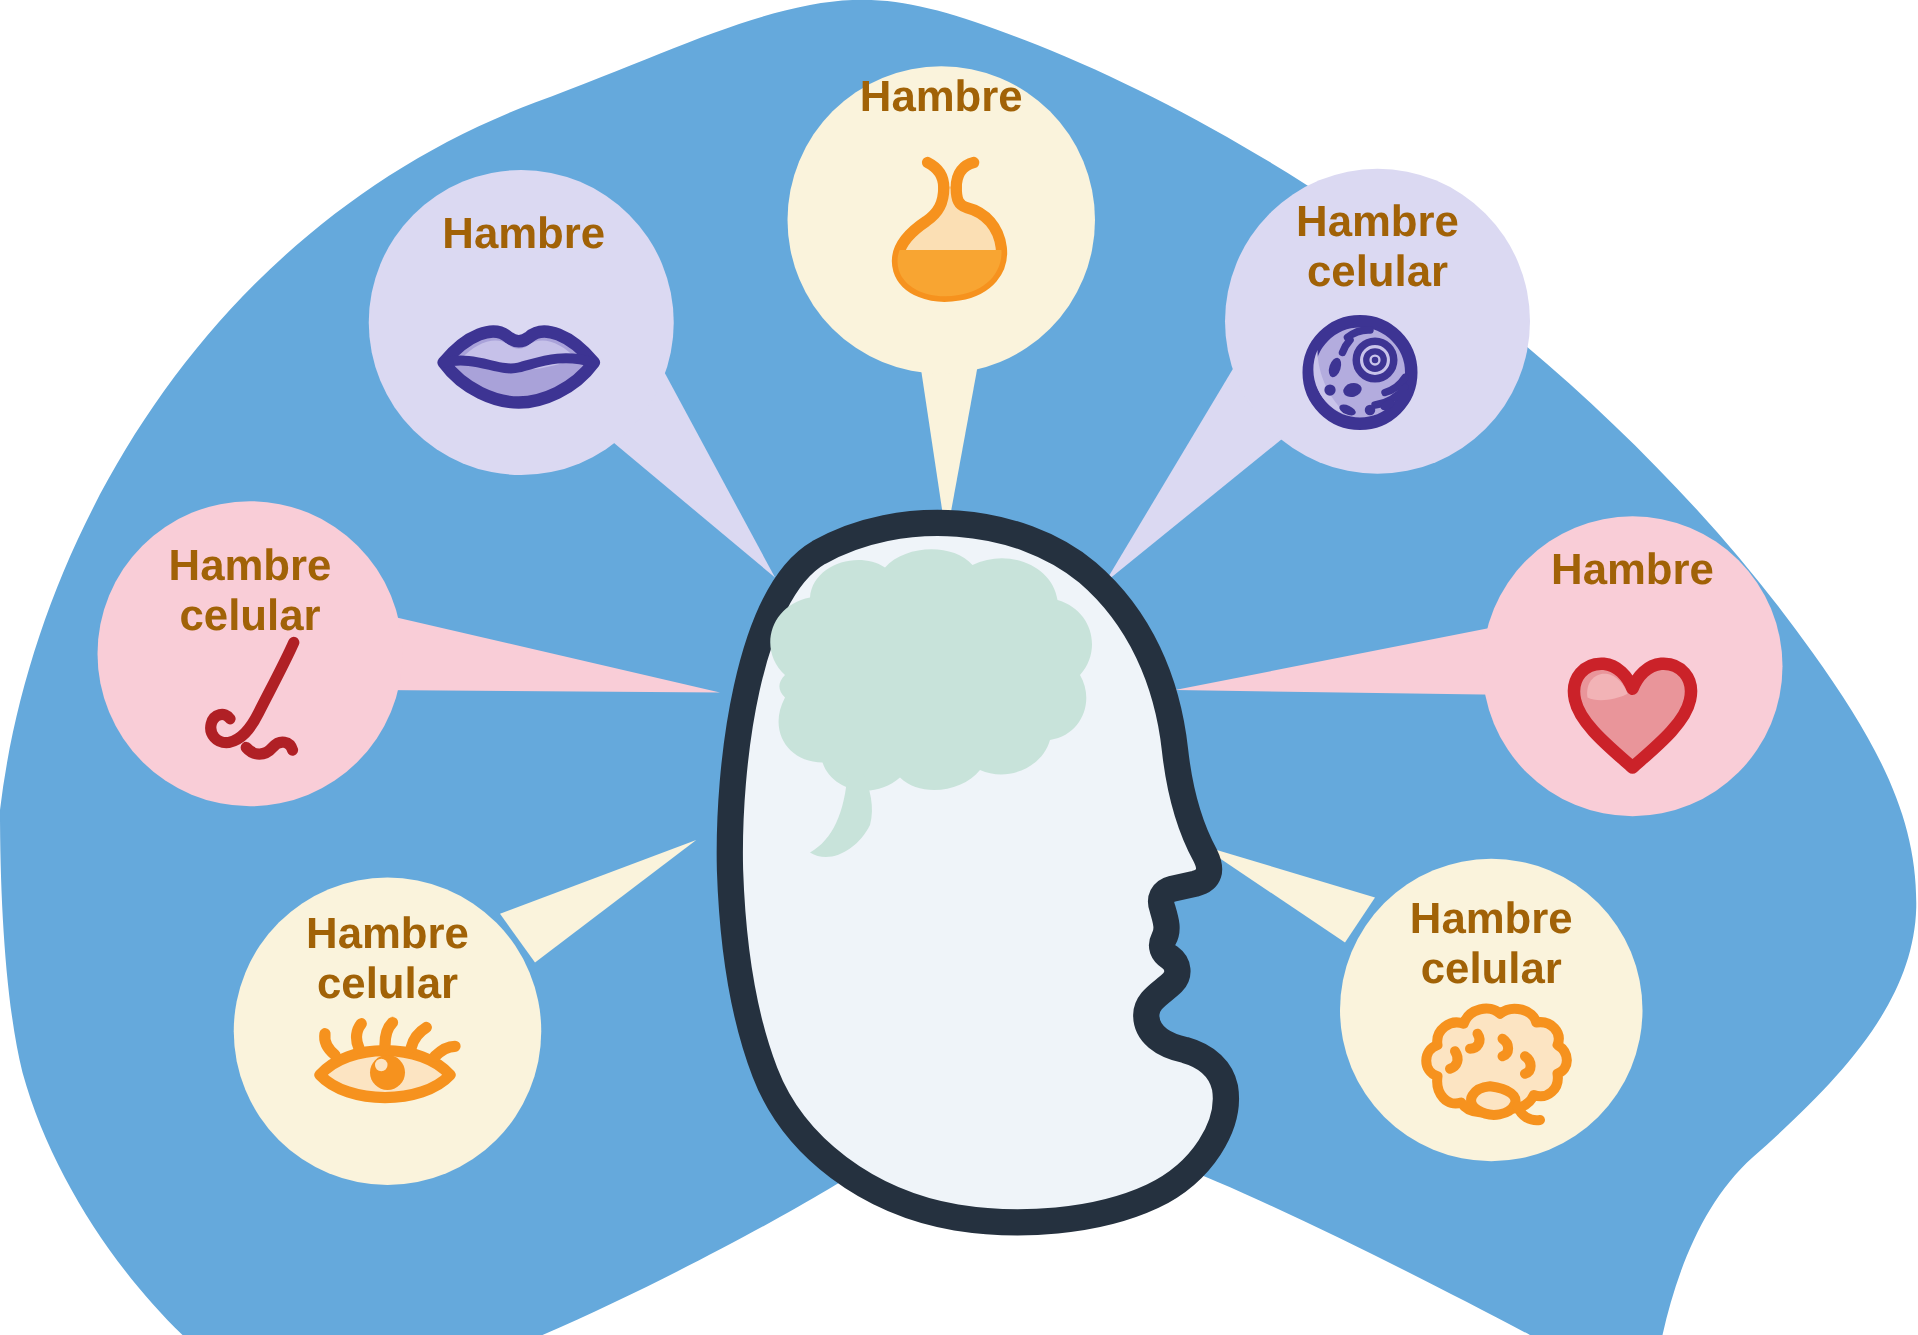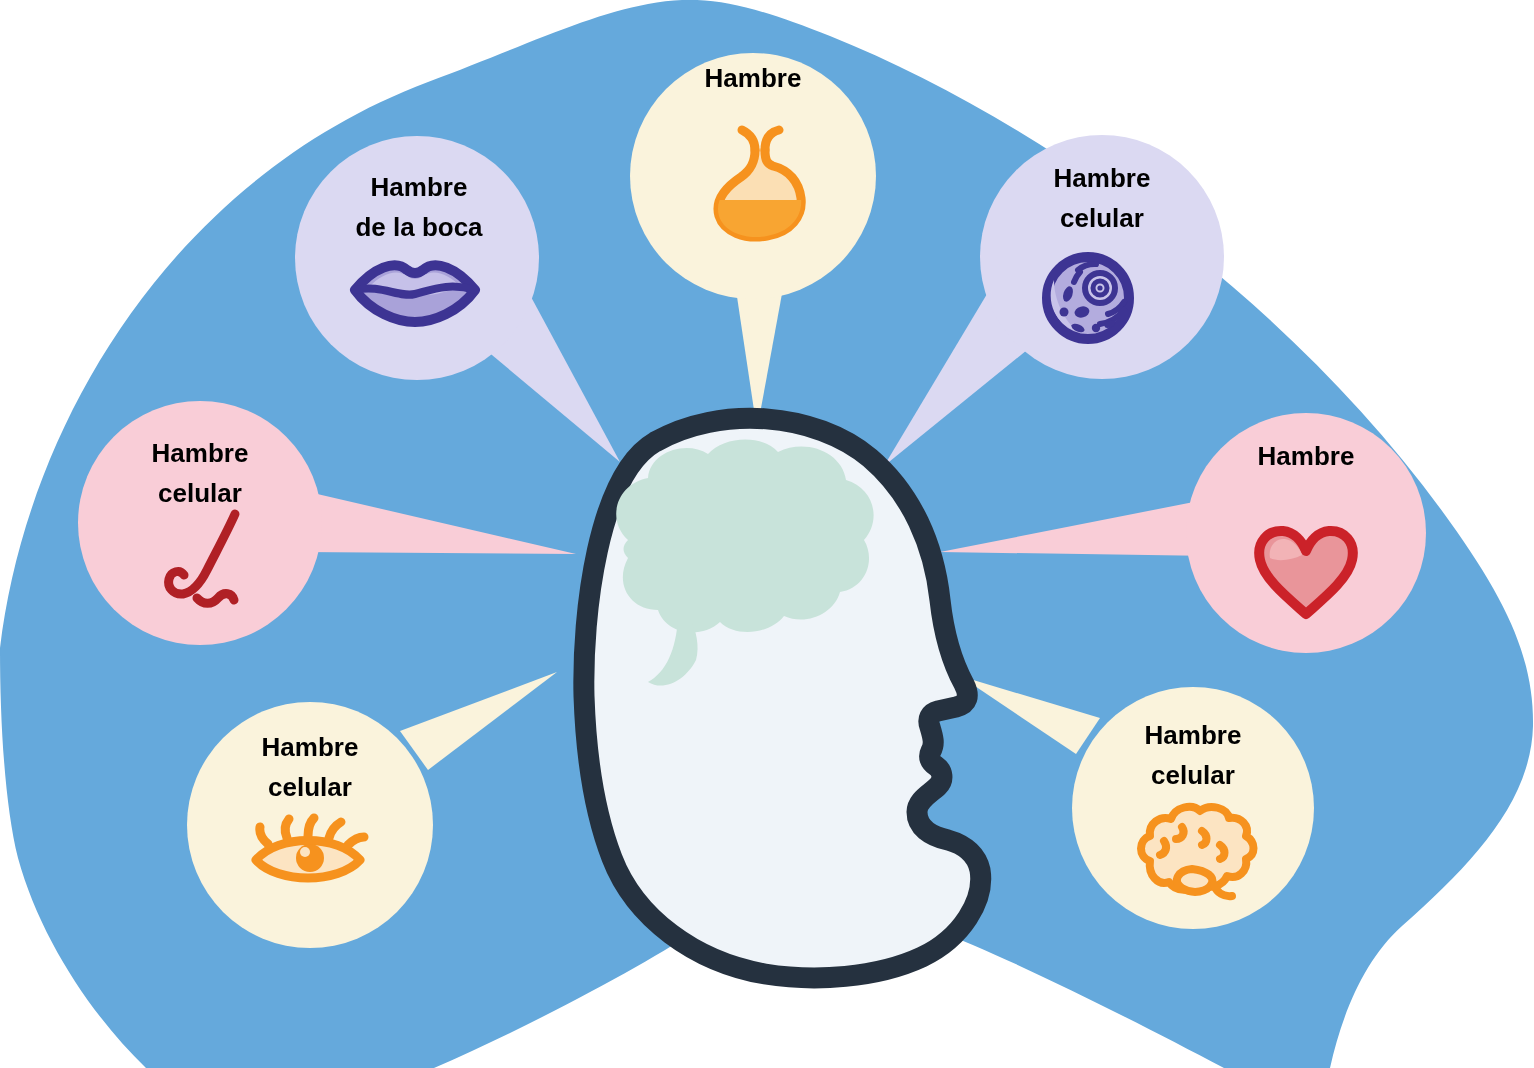--- a/index.html
+++ b/index.html
@@ -7,24 +7,24 @@
     position:relative;
     width:1534px;height:1068px;
     font-family:"Liberation Sans","DejaVu Sans",sans-serif;
     overflow:hidden;
   }
   #scene{position:absolute;left:0;top:0;}
   .bubble-label{
     position:absolute;
     transform:translateX(-50%);
     text-align:center;
-    font-size:26px;
+    font-size:35px;
     line-height:40px;
     font-weight:600;
-    color:#000000;
+    color:#a16207;
     white-space:nowrap;
   }
 </style>
 </head>
 <body>
 
 <div id="stage">
 
 <svg id="scene" width="1534" height="1068" viewBox="0 0 1534 1068">
 
@@ -186,20 +186,20 @@
       <path d="M -32,-12 C -28,-6 -30,0 -36,2"></path>
       <path d="M -14,-26 C -10,-20 -14,-14 -20,-14"></path>
       <path d="M 6,-22 C 12,-18 12,-10 6,-8"></path>
       <path d="M 24,-8 C 30,-4 30,4 24,6"></path>
       <path d="M 18,32 C 21,40 28,44 36,43"></path>
     </g>
   </g>
 </svg>
 
   <div class="bubble-label" style="left:753px;top:58px"><span>Hambre</span><br></div>
-  <div class="bubble-label" style="left:419px;top:167px"><span>Hambre</span><br><span>de la boca</span></div>
+  <div class="bubble-label" style="left:419px;top:167px"><span>Hambre</span><br></div>
   <div class="bubble-label" style="left:1102px;top:158px"><span>Hambre</span><br><span>celular</span></div>
   <div class="bubble-label" style="left:200px;top:433px"><span>Hambre</span><br><span>celular</span></div>
   <div class="bubble-label" style="left:1306px;top:436px"><span>Hambre</span><br></div>
   <div class="bubble-label" style="left:310px;top:727px"><span>Hambre</span><br><span>celular</span></div>
   <div class="bubble-label" style="left:1193px;top:715px"><span>Hambre</span><br><span>celular</span></div>
 
 </div>
 
 </body></html>

